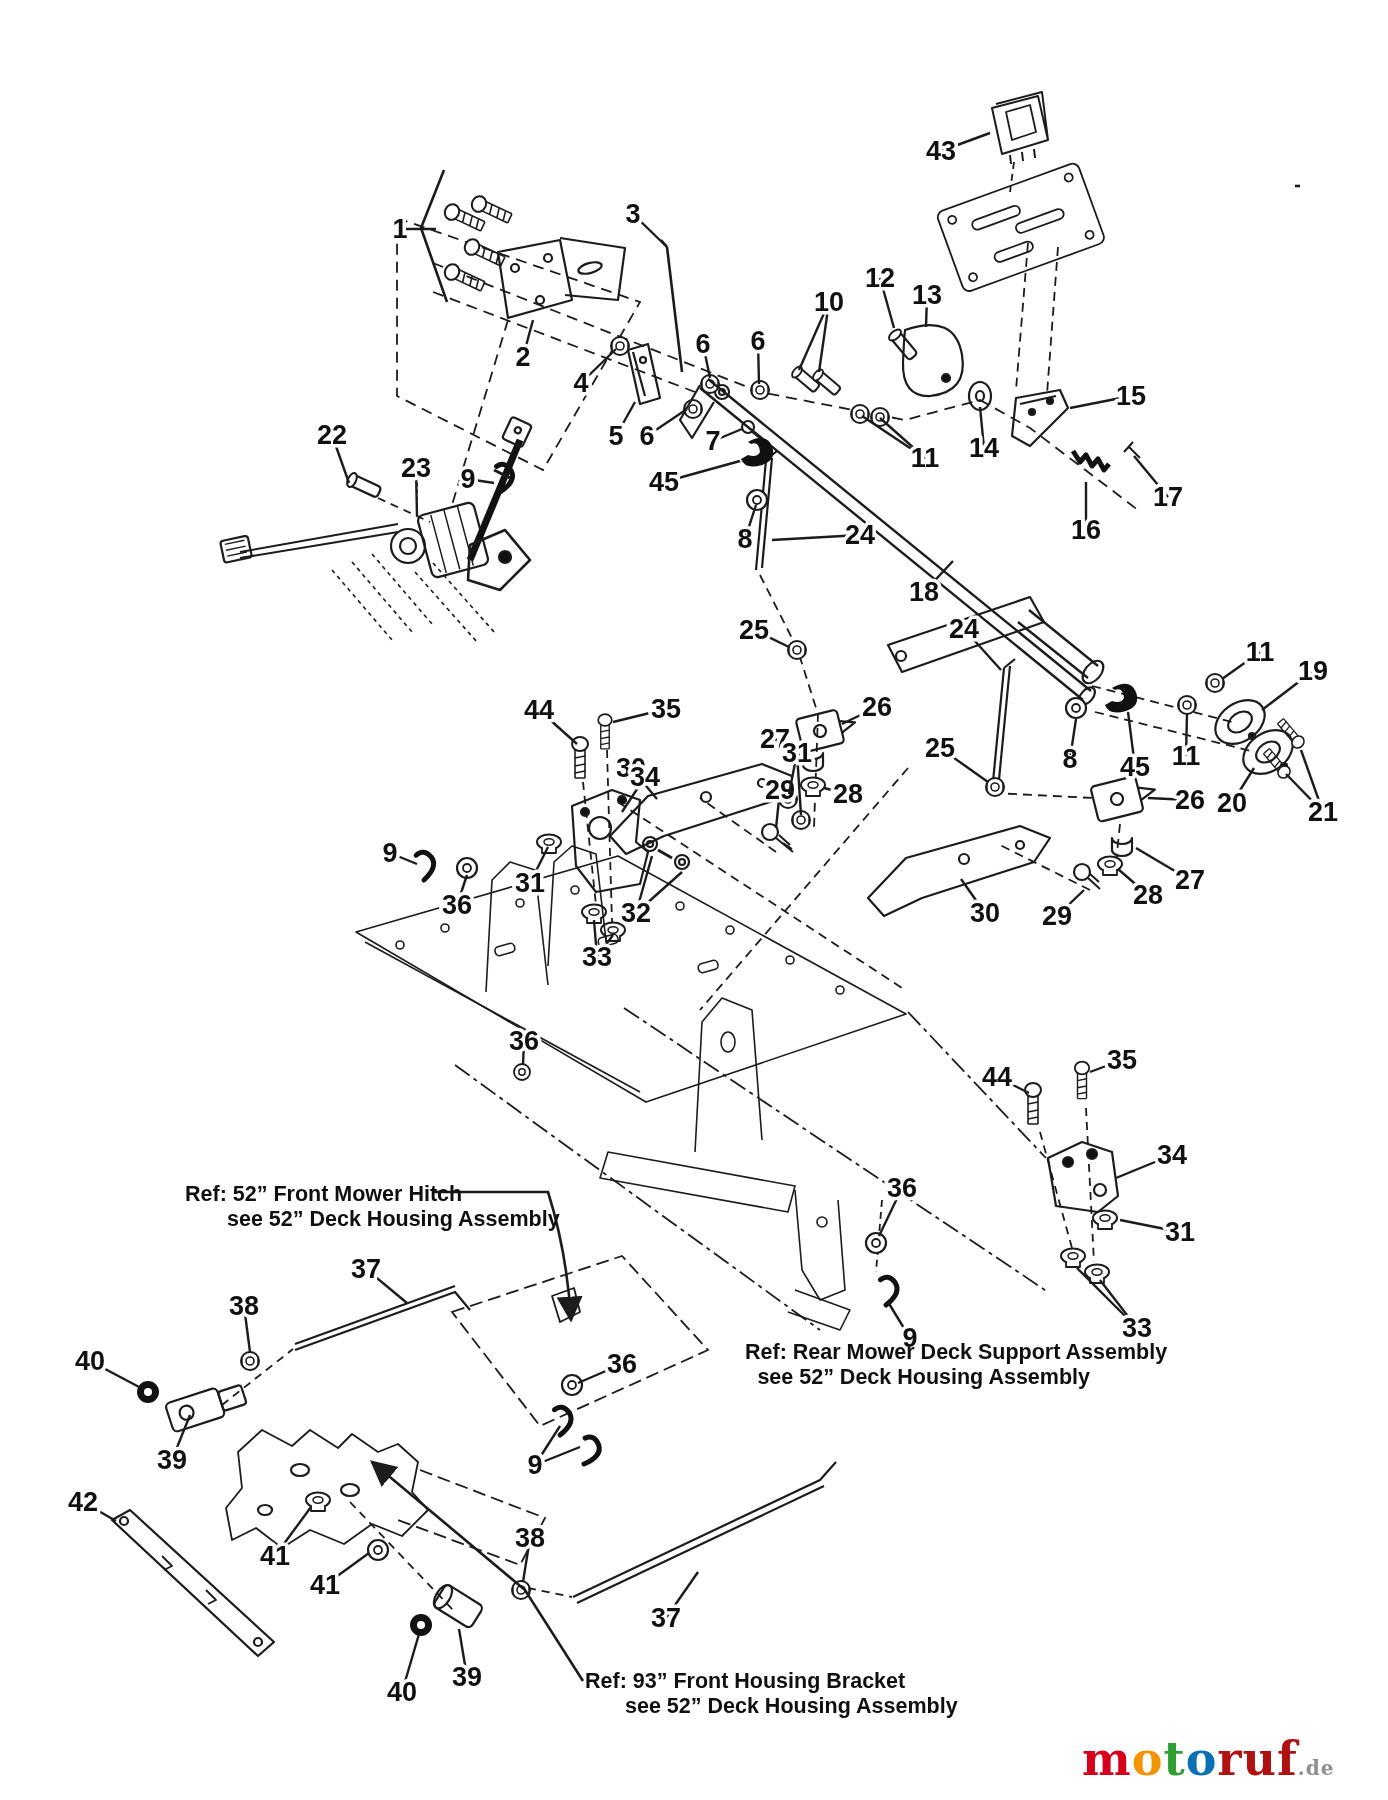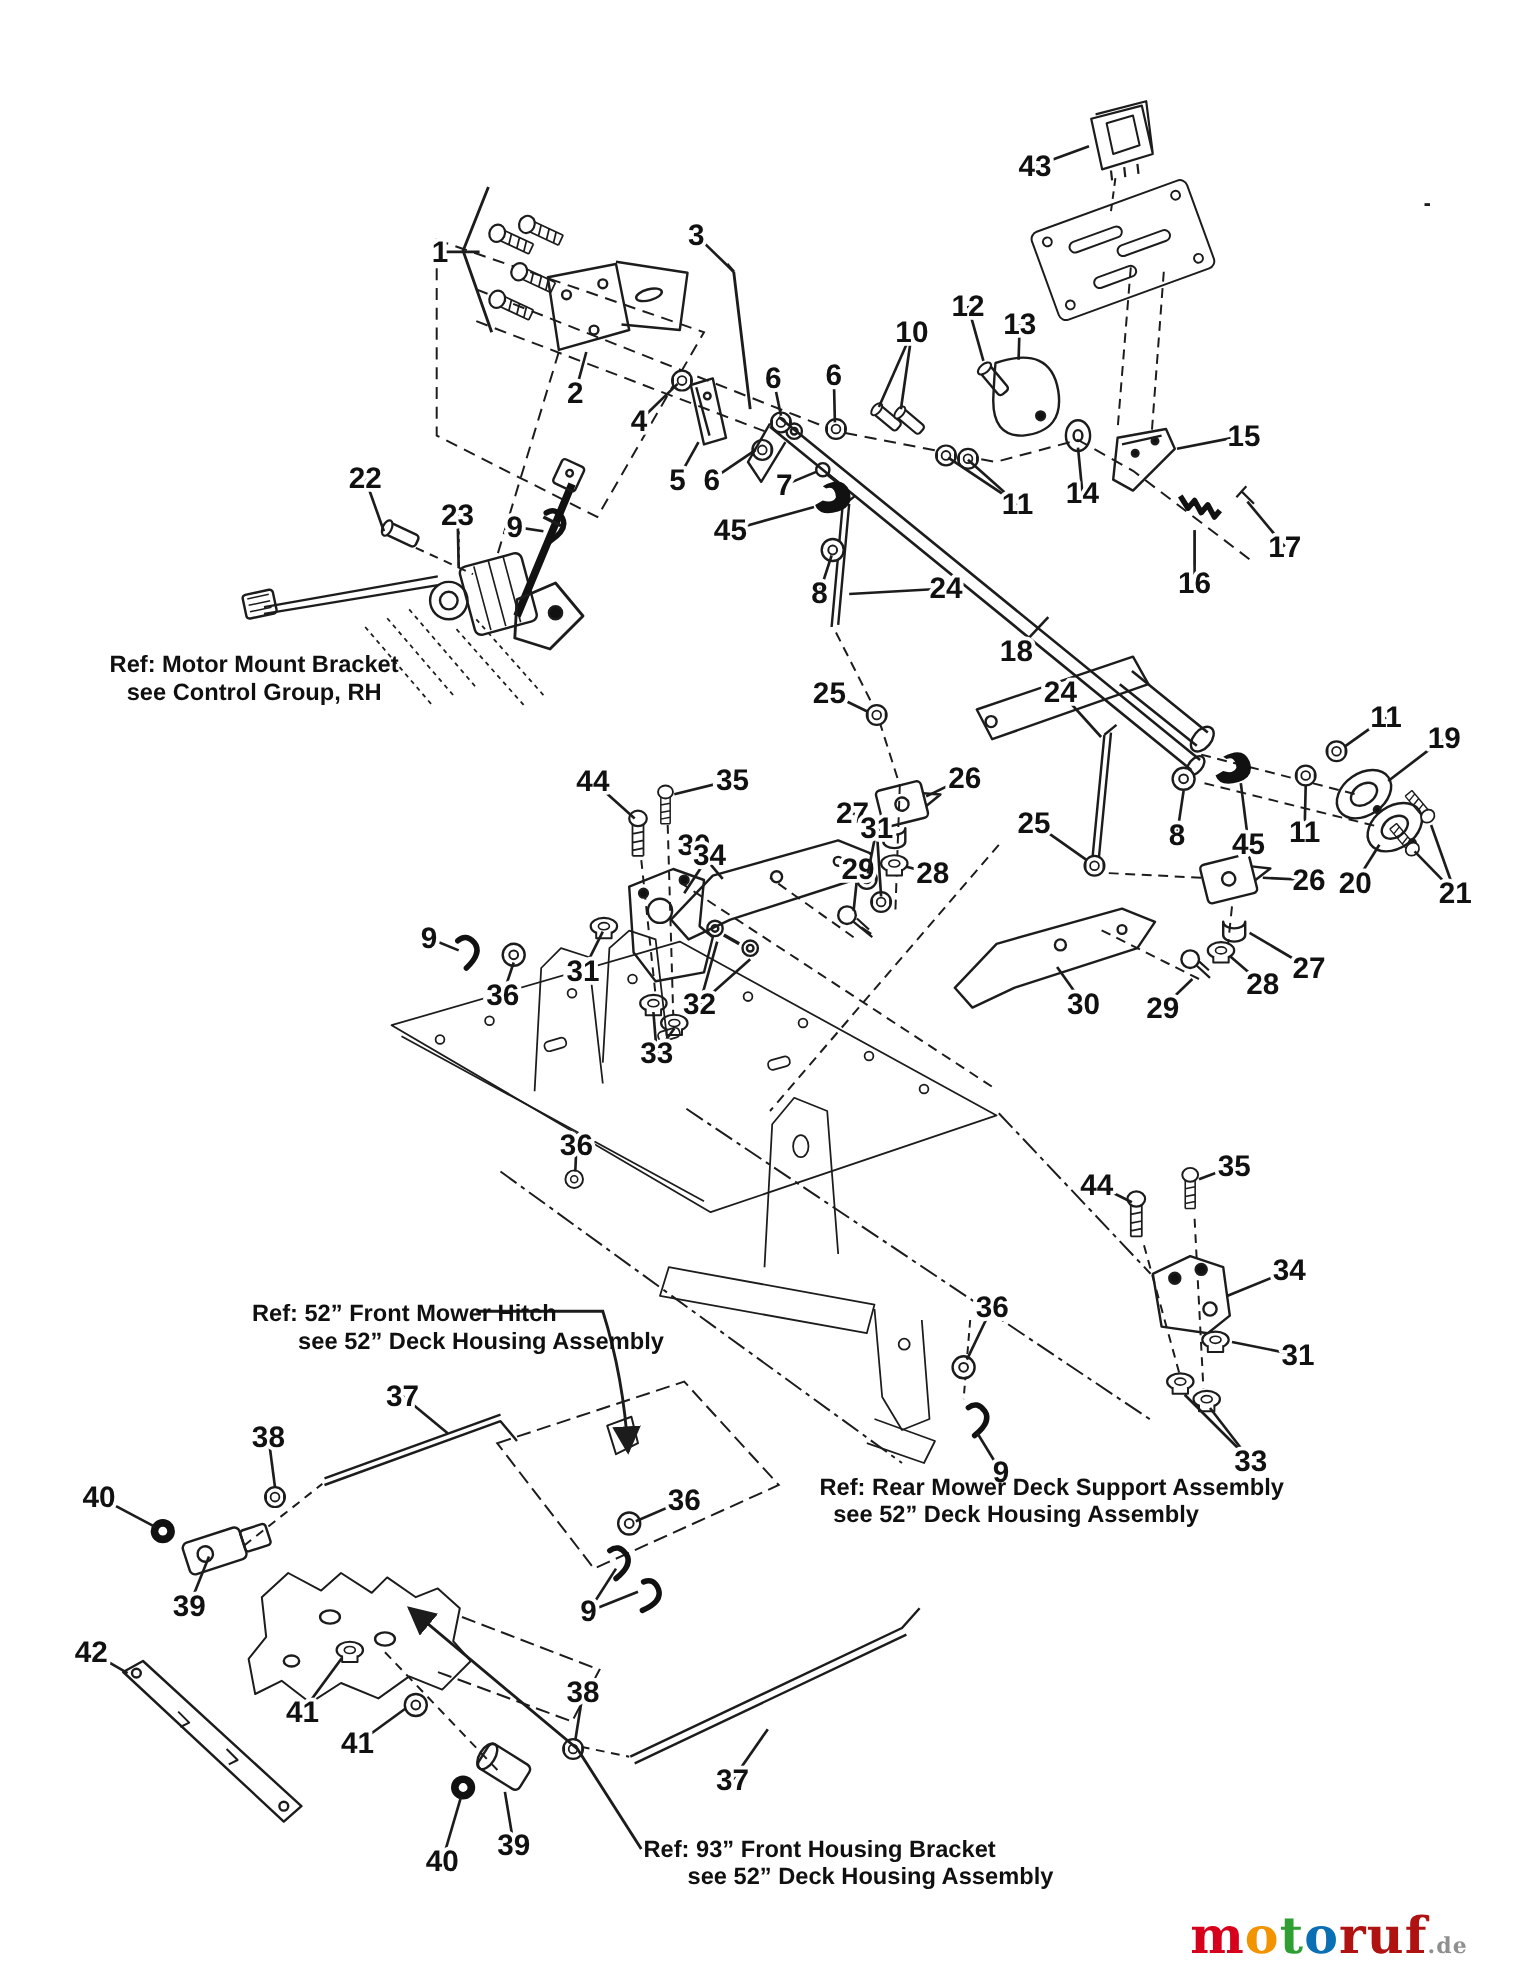--- a/index.html
+++ b/index.html
@@ -6,21 +6,21 @@
   #stage{position:relative;width:1388px;height:1800px;background:#ffffff;overflow:hidden;
          font-family:"Liberation Sans",sans-serif;}
   #diagram-svg{position:absolute;left:0;top:0;}
   .callout{font:bold 27px "Liberation Sans",sans-serif;text-anchor:middle;dominant-baseline:central;
            fill:#111;paint-order:stroke;stroke:#ffffff;stroke-width:7px;stroke-linejoin:round;}
   .leader{stroke:#1c1c1c;stroke-width:2.4px;}
   .ref{position:absolute;font:bold 21.5px "Liberation Sans",sans-serif;line-height:25px;color:#101010;
        white-space:nowrap;}
   #ref-rh{left:1096px;top:170px;width:206px;text-align:center;}
   #ref-motor{left:95px;top:592px;width:272px;text-align:center;}
-  #ref-hitch{left:185px;top:1182px;margin-left:44px;}
+  #ref-hitch{left:185px;top:1182px;}
   #ref-hitch .l2{margin-left:42px;}
   #ref-rear{left:745px;top:1340px;width:345px;text-align:right;}
   #ref-housing{left:585px;top:1669px;}
   #ref-housing .l2{margin-left:40px;}
   #logo{position:absolute;left:1082px;top:1732px;font:bold 46px "DejaVu Serif","Liberation Serif",serif;
         letter-spacing:1px;}
   #logo .tld{font:bold 20px "DejaVu Serif",serif;color:#8f8f8f;}
 </style>
 </head>
 <body>
@@ -499,24 +499,20 @@
         <text x="539" y="710" class="callout">44</text>
         <line x1="997" y1="1077" x2="1029" y2="1093" class="leader"></line>
         <text x="997" y="1077" class="callout">44</text>
         <line x1="664" y1="482" x2="740" y2="461" class="leader"></line>
         <text x="664" y="482" class="callout">45</text>
         <line x1="1135" y1="767" x2="1128" y2="712" class="leader"></line>
         <text x="1135" y="767" class="callout">45</text>
       </g>
 </svg>
 
-<div class="ref" id="ref-motor">
-  <div class="l1">Ref: Motor Mount Bracket</div>
-  <div class="l2">see  Control Group, RH</div>
-</div>
 <div class="ref" id="ref-hitch">
   <div class="l1">Ref: 52” Front Mower Hitch</div>
   <div class="l2">see 52” Deck Housing Assembly</div>
 </div>
 <div class="ref" id="ref-rear">
   <div class="l1">Ref: Rear Mower Deck  Support Assembly</div>
   <div class="l2">see 52” Deck Housing Assembly</div>
 </div>
 <div class="ref" id="ref-housing">
   <div class="l1">Ref: 93” Front Housing Bracket</div>

